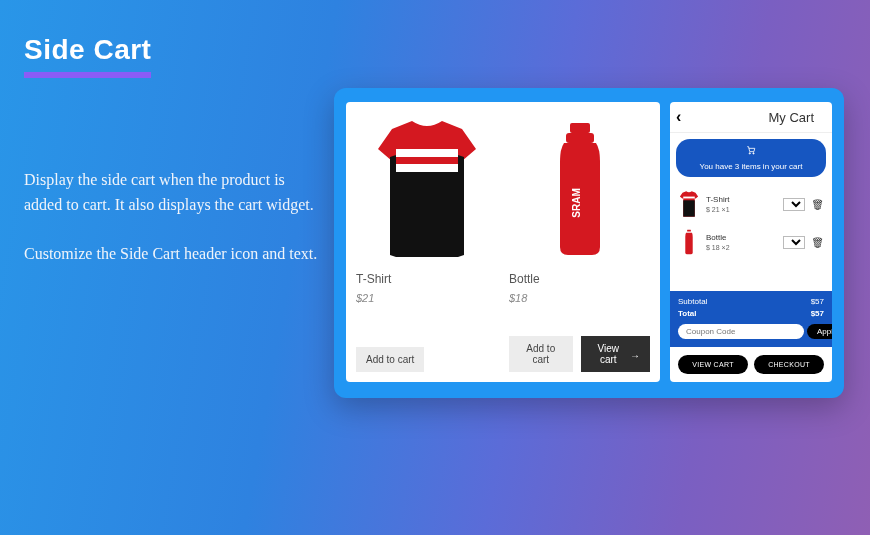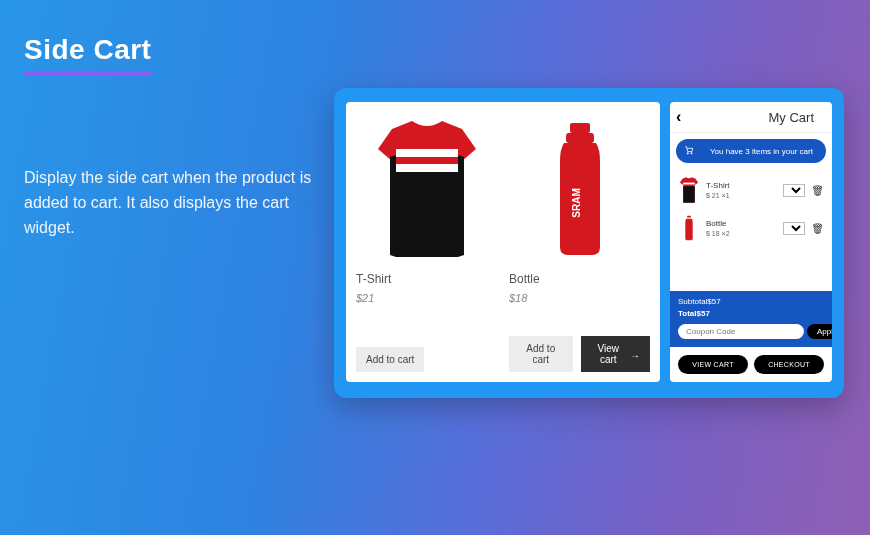--- a/index.html
+++ b/index.html
@@ -11,31 +11,32 @@
   }
   .left {
     position: absolute;
     left: 24px; top: 34px;
     width: 300px;
     color: #fff;
   }
   .left h1 {
     font-size: 28px;
     font-weight: 700;
-    border-bottom: 4px solid #8b5cf6;
+    border-bottom: 6px solid #8b5cf6;
     display: inline-block;
     padding-bottom: 6px;
     margin-bottom: 90px;
     letter-spacing: 0.5px;
   }
   .left p {
     font-size: 16px;
     line-height: 1.55;
     margin-bottom: 24px;
     color: #f0f4fa;
+    font-family: Liberation Serif, serif;
   }
 
   .app {
     position: absolute;
     left: 334px; top: 88px;
     width: 510px; height: 310px;
     background: #2196f3;
     border-radius: 12px;
     padding: 14px 12px 16px 12px;
     display: flex;
@@ -105,21 +106,22 @@
 
   .pill {
     margin: 6px 6px 4px 6px;
     background: #1656c1;
     color: #fff;
     font-size: 8px;
     border-radius: 14px;
     padding: 6px 8px;
     display: flex;
     align-items: center;
-    gap: 16px;
+    gap: 5px;
+    flex-direction: column;
   }
   .cart-items { padding: 4px 6px; }
   .cart-row {
     display: flex;
     align-items: center;
     gap: 6px;
     padding: 5px 2px;
   }
   .cart-row .thumb {
     width: 22px; height: 28px;
@@ -134,21 +136,21 @@
   }
   .cart-row .trash { font-size: 10px; cursor: pointer; color: #222; }
 
   .totals {
     background: #1656c1;
     color: #fff;
     font-size: 8px;
     padding: 6px 8px 8px 8px;
     margin-top: auto;
   }
-  .totals .row { display: flex; margin-bottom: 3px; }
+  .totals .row { display: flex; justify-content: space-between; margin-bottom: 3px; }
   .totals .row.bold { font-weight: 700; }
   .coupon { display: flex; gap: 3px; margin-top: 6px; }
   .coupon input {
     flex: 1; border: none; border-radius: 10px; font-size: 8px; padding: 3px 8px; background: #fff; color: #555;
   }
   .coupon button {
     background: #000; color: #fff; border: none; border-radius: 10px; font-size: 8px; padding: 3px 10px; cursor: pointer;
   }
   .actions {
     display: flex; gap: 6px; padding: 8px; justify-content: center;
@@ -166,20 +168,21 @@
   .bottle-body { fill: #d41820; }
   .bottle-text { fill: #fff; font-family: Arial; font-weight: 700; }
 
 </style>
 </head>
 <body>
 
 <div class="left">
   <h1>Side Cart</h1>
   <p>Display the side cart when the product is added to cart. It also displays the cart widget.</p>
+  <p>Customize the Side Cart header icon and text.</p>
 </div>
 
 <div class="app">
 
   <div class="products">
 
     <div class="product">
       <div class="img">
         <svg width="110" height="140" viewBox="0 0 110 140">
           <path class="tshirt-body" d="M20 10 L40 2 Q55 12 70 2 L90 10 L104 30 L90 42 L86 36 L86 138 L24 138 L24 36 L20 42 L6 30 Z"></path>

